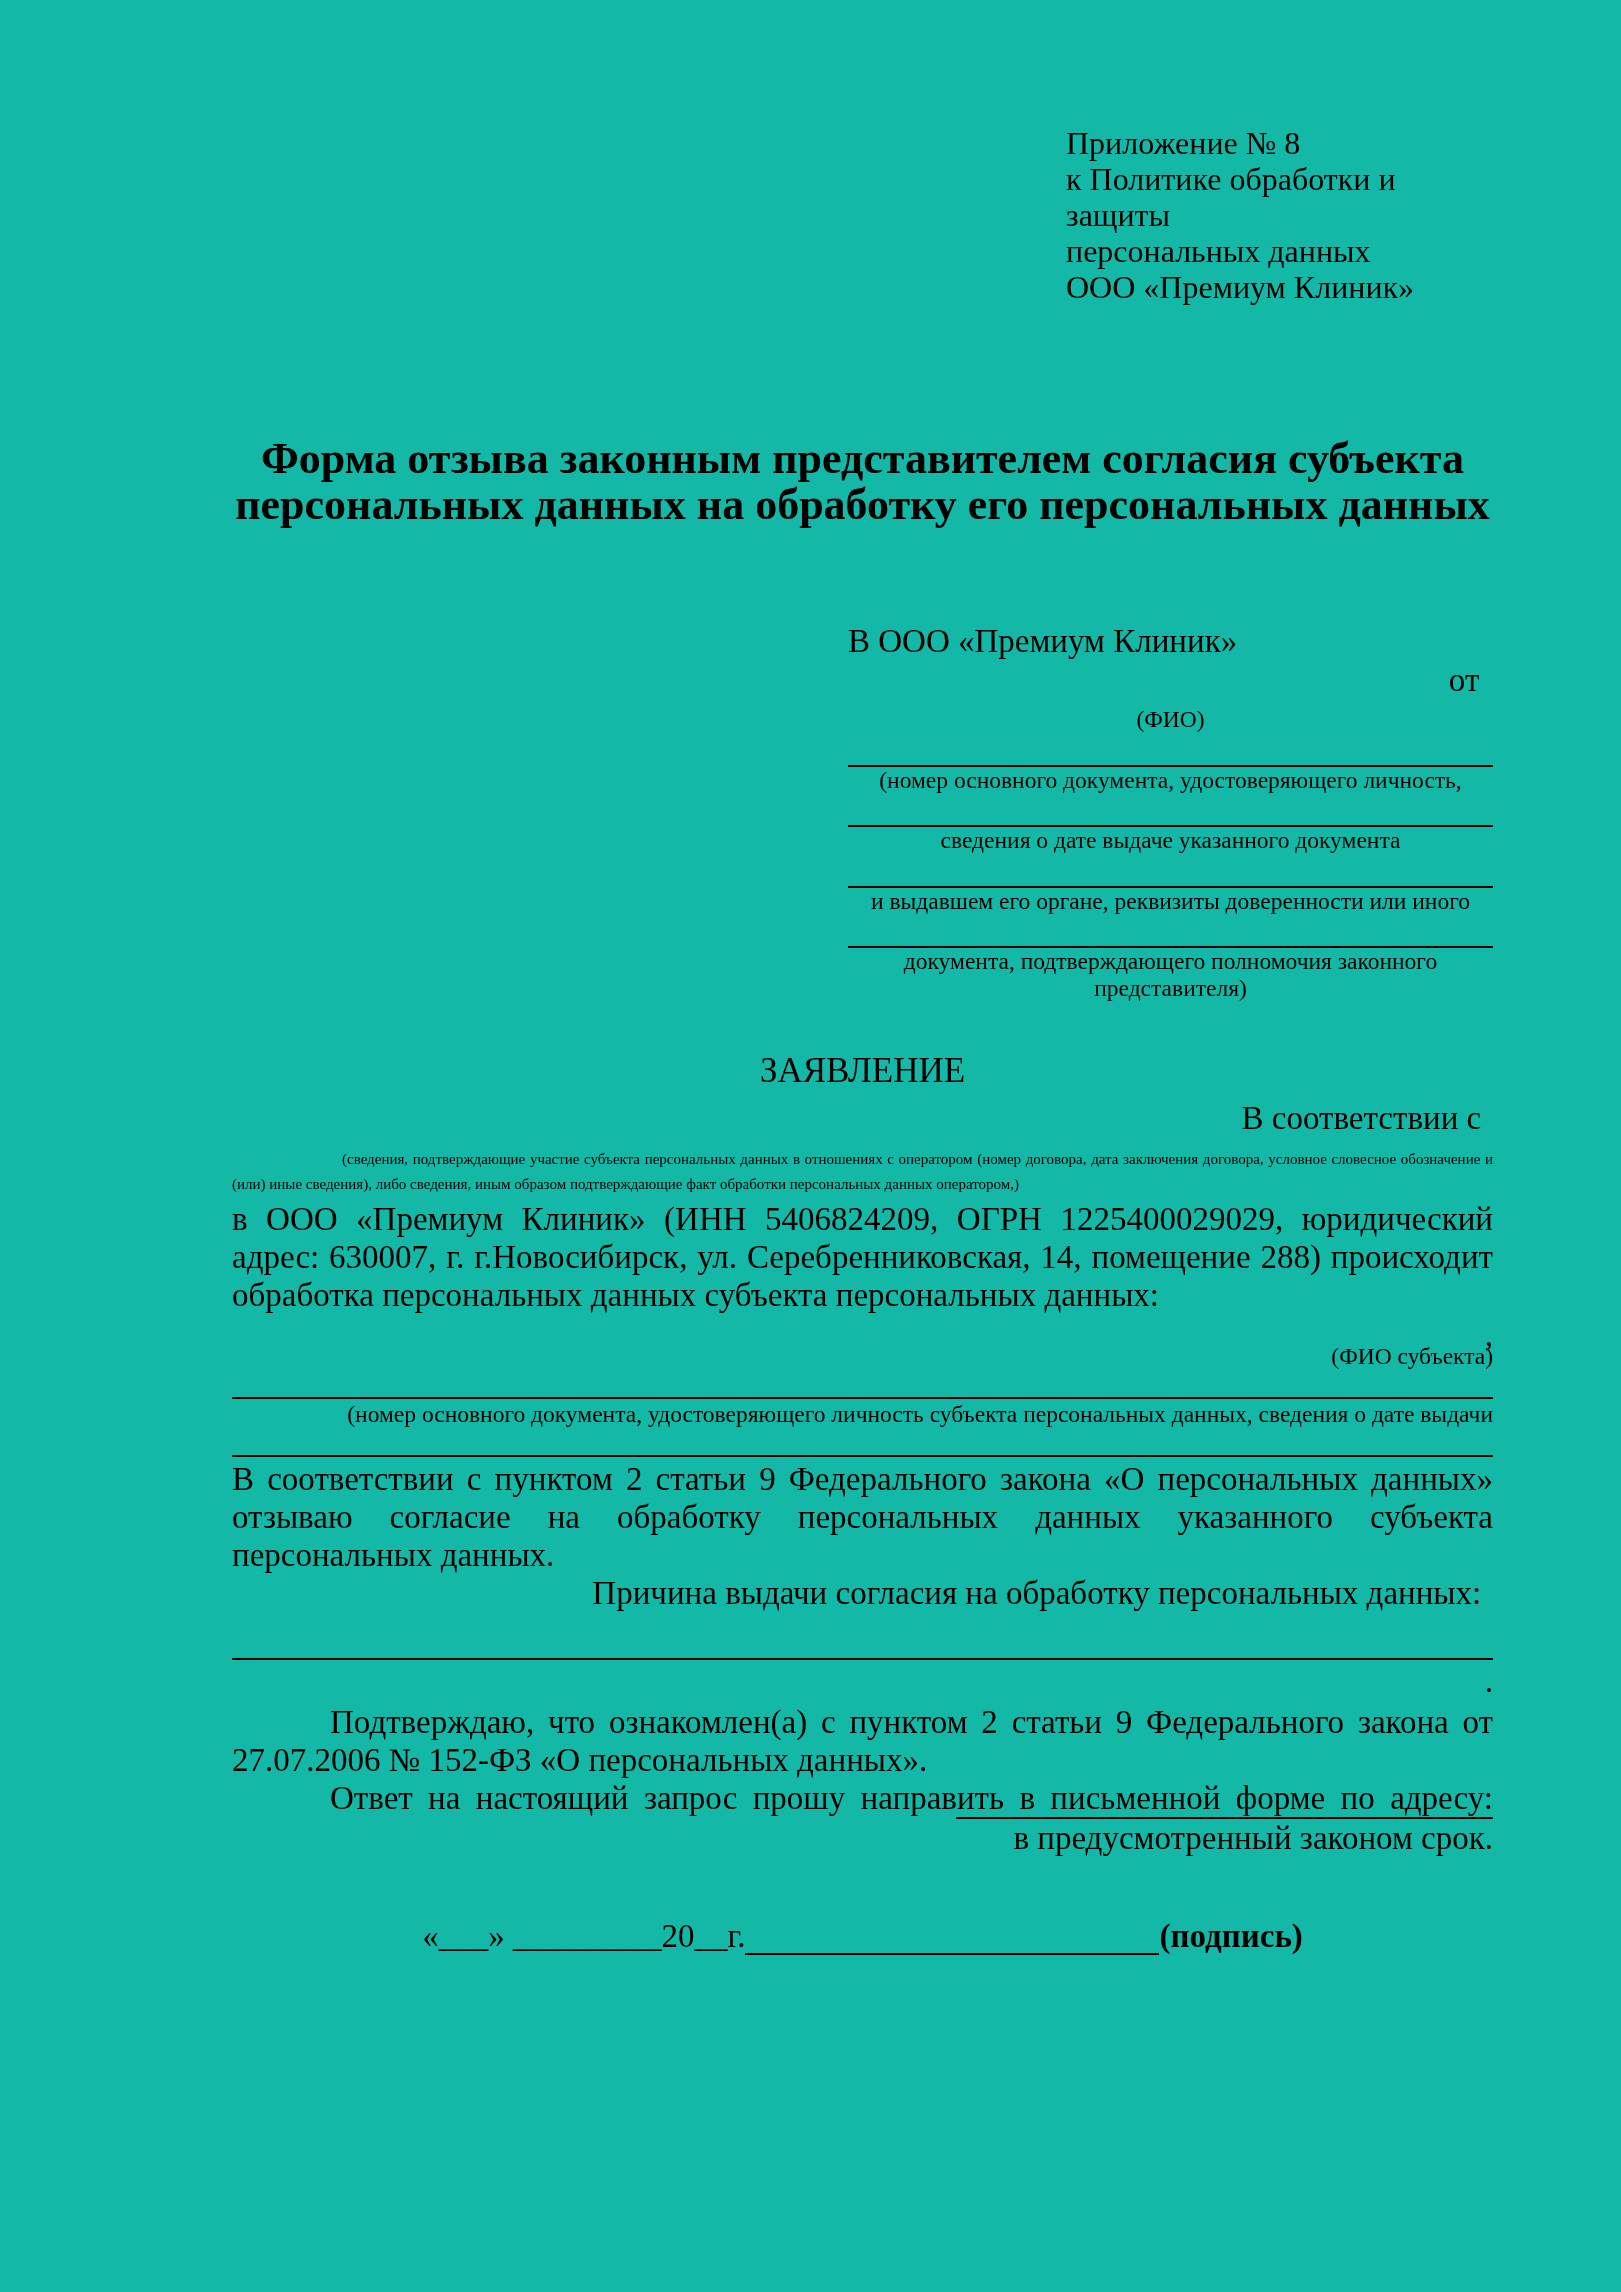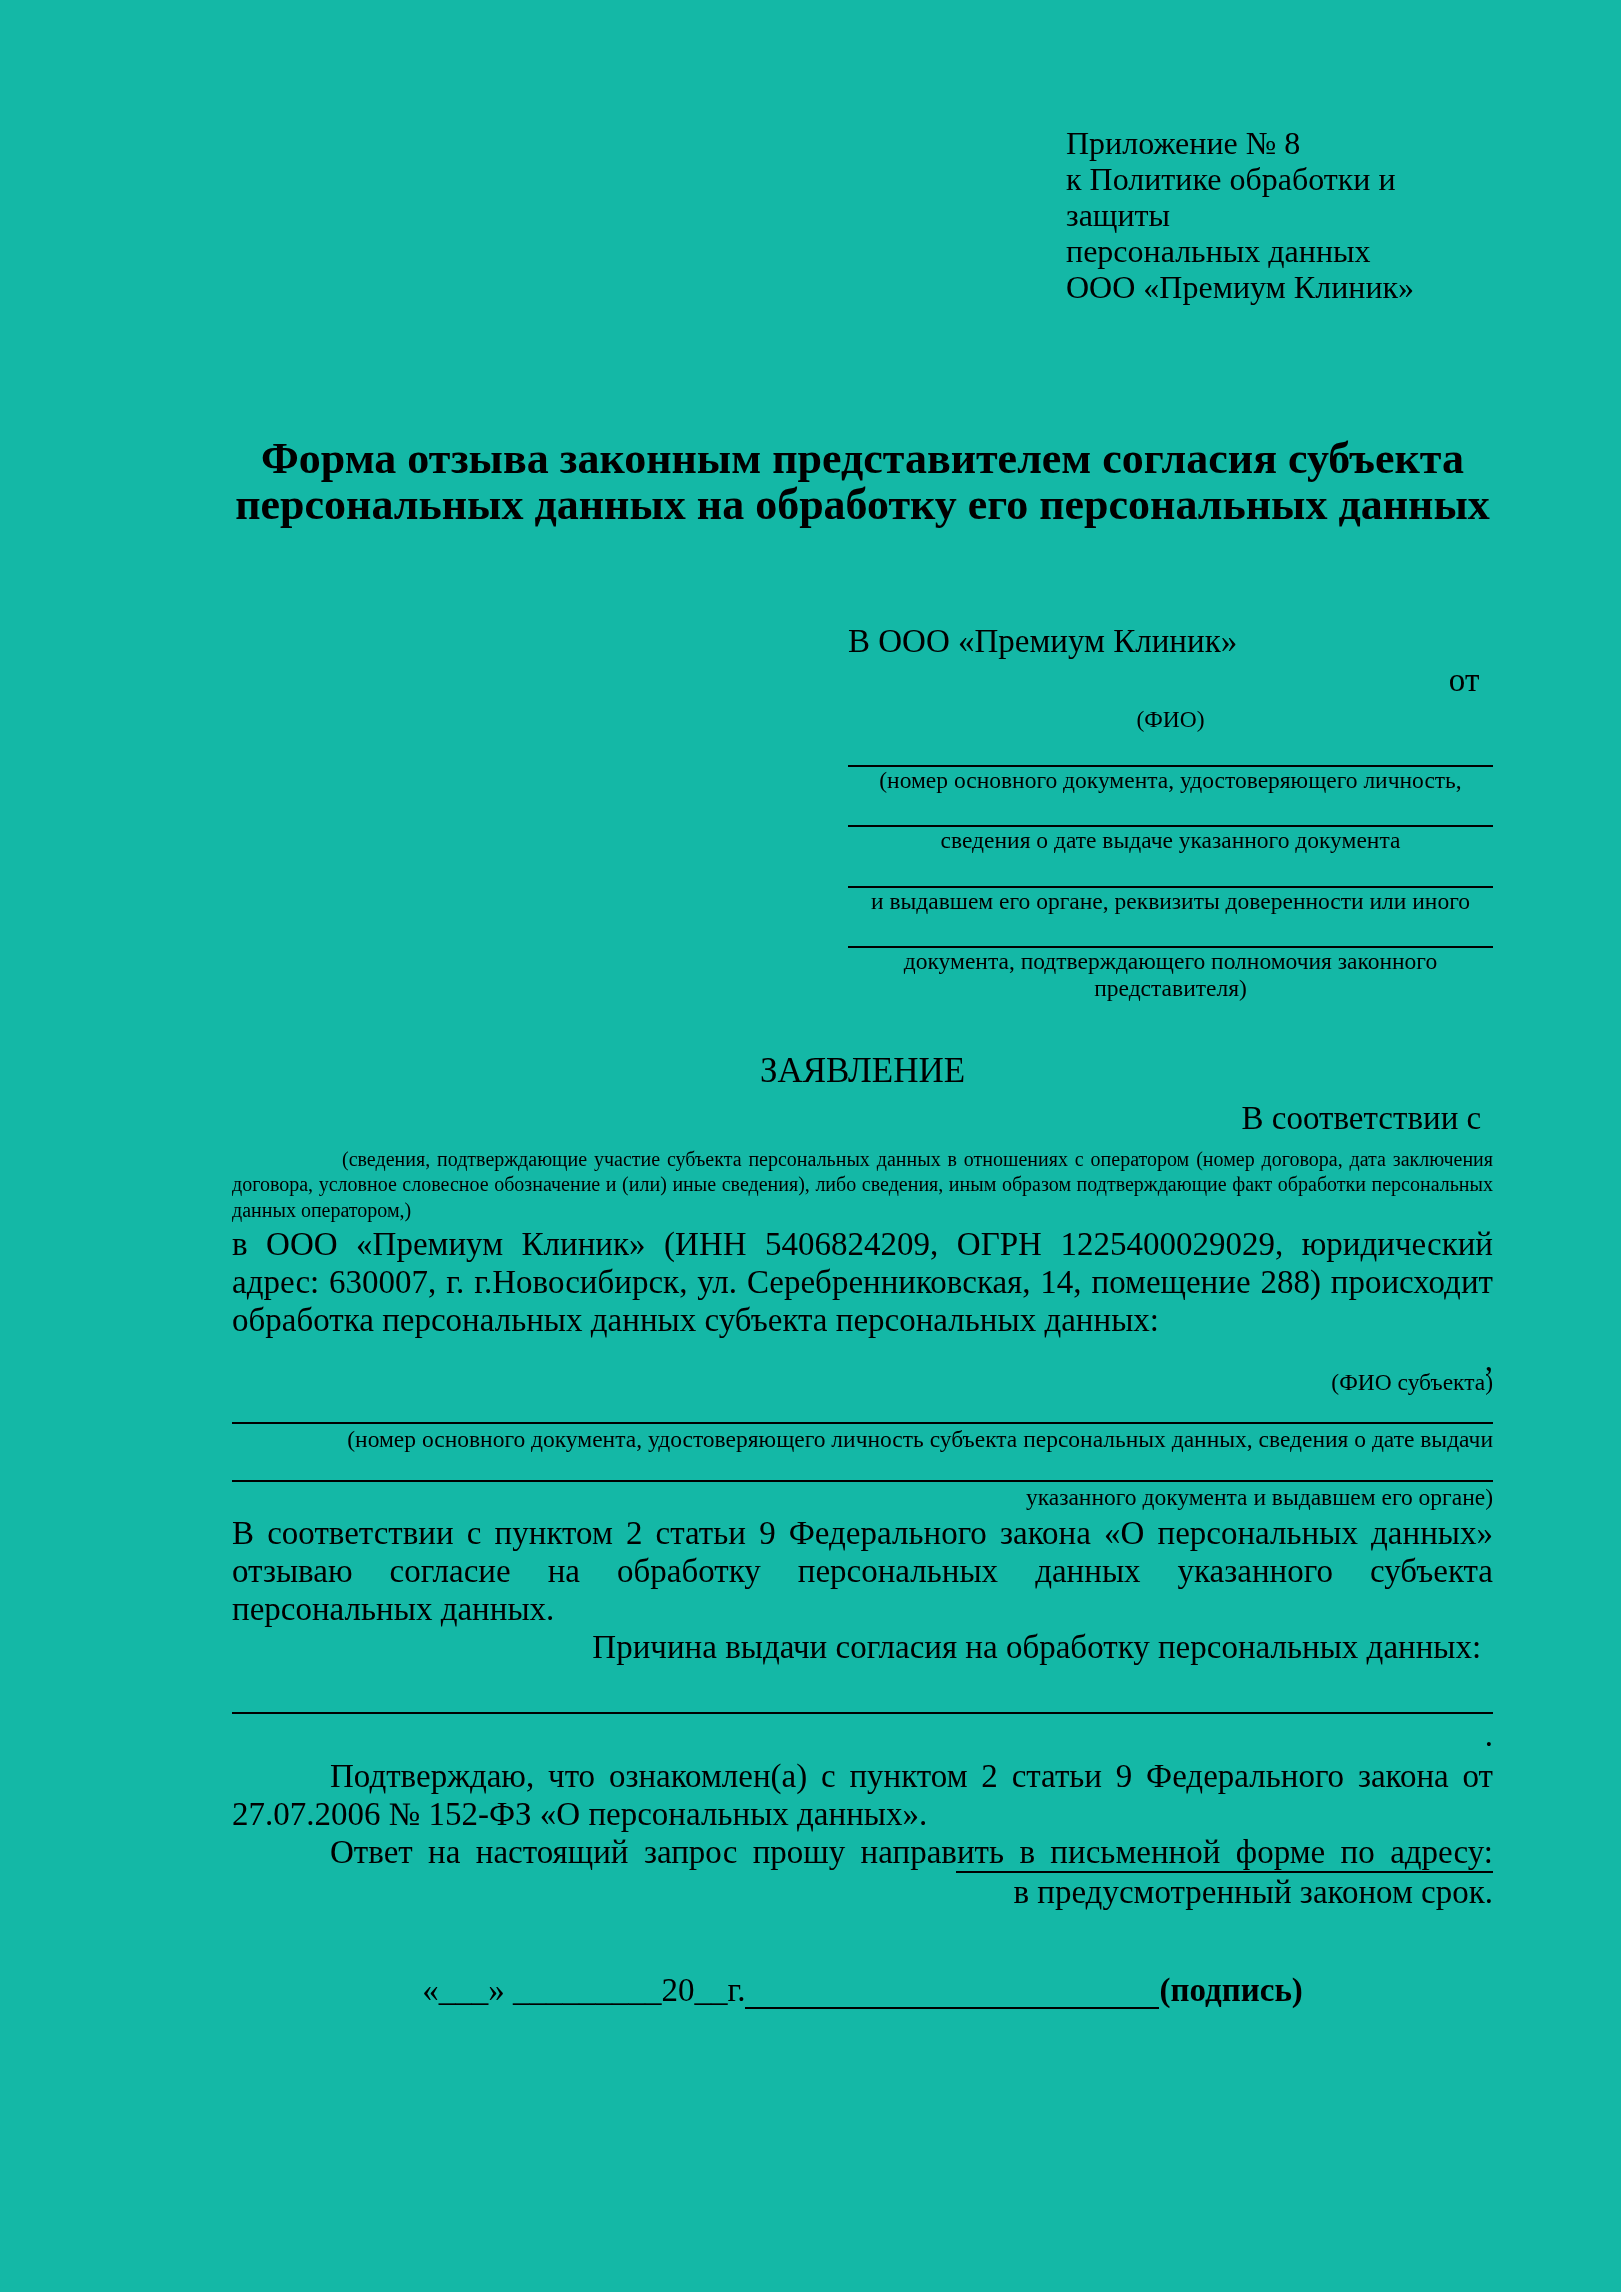--- a/index.html
+++ b/index.html
@@ -20,21 +20,21 @@
   .recipient .to-line{font-size:33px;line-height:39px;}
   .flexrow{display:flex;align-items:flex-end;flex-direction:column;}
   .from-row{height:45px;}
   .from-row .lbl{padding-right:13.7px;white-space:nowrap;}
   .fill{flex:1 1 auto;border-bottom:2.9px solid #000;height:100%;}
   .fcap{font-size:23.5px;line-height:26.5px;text-align:center;}
   .fline{height:32px;border-bottom:2.9px solid #000;}
   .st-heading{margin-top:49px;text-align:center;font-size:35px;line-height:41px;}
   .intro-row{height:43px;margin-top:7.8px;}
   .intro-row .lbl{margin-left:98px;padding-right:11.8px;white-space:nowrap;}
-  .small-para{font-size:20px;line-height:25.5px;text-align:justify;text-indent:110px;margin-top:4.9px;}
+  .small-para{font-size:15px;line-height:25.5px;text-align:justify;text-indent:110px;margin-top:4.9px;}
   .body-para{text-align:justify;}
   .op-para{margin-top:2px;}
   .subject-row{height:27.4px;}
   .center-cap{font-size:23.5px;line-height:26.5px;text-align:right;margin-top:2px;}
   .subline{height:27.4px;border-bottom:2.9px solid #000;}
   .withdraw-para{margin-top:3px;}
   .reason-row{height:41px;}
   .reason-row .lbl{margin-left:98px;padding-right:11.8px;white-space:nowrap;}
   .blank1{height:43px;border-bottom:2.9px solid #000;}
   .blank2-row{height:35px;}
@@ -101,21 +101,20 @@
   <div class="flexrow subject-row">
     <span class="fill"></span>
     <span>,</span>
   </div>
   <div class="center-cap">(ФИО субъекта)</div>
 
   <div class="subline"></div>
   <div class="center-cap">(номер основного документа, удостоверяющего личность субъекта персональных данных, сведения о дате выдачи</div>
 
   <div class="subline"></div>
-  <div class="center-cap">указанного документа и выдавшем его органе)</div>
 
   <div class="body-para withdraw-para">В соответствии с пунктом 2 статьи 9 Федерального закона «О персональных данных» отзываю согласие на обработку персональных данных указанного субъекта персональных данных.</div>
 
   <div class="flexrow reason-row">
     <span class="lbl">Причина выдачи согласия на обработку персональных данных:</span>
     <span class="fill"></span>
   </div>
 
   <div class="blank1"></div>
   <div class="flexrow blank2-row">

